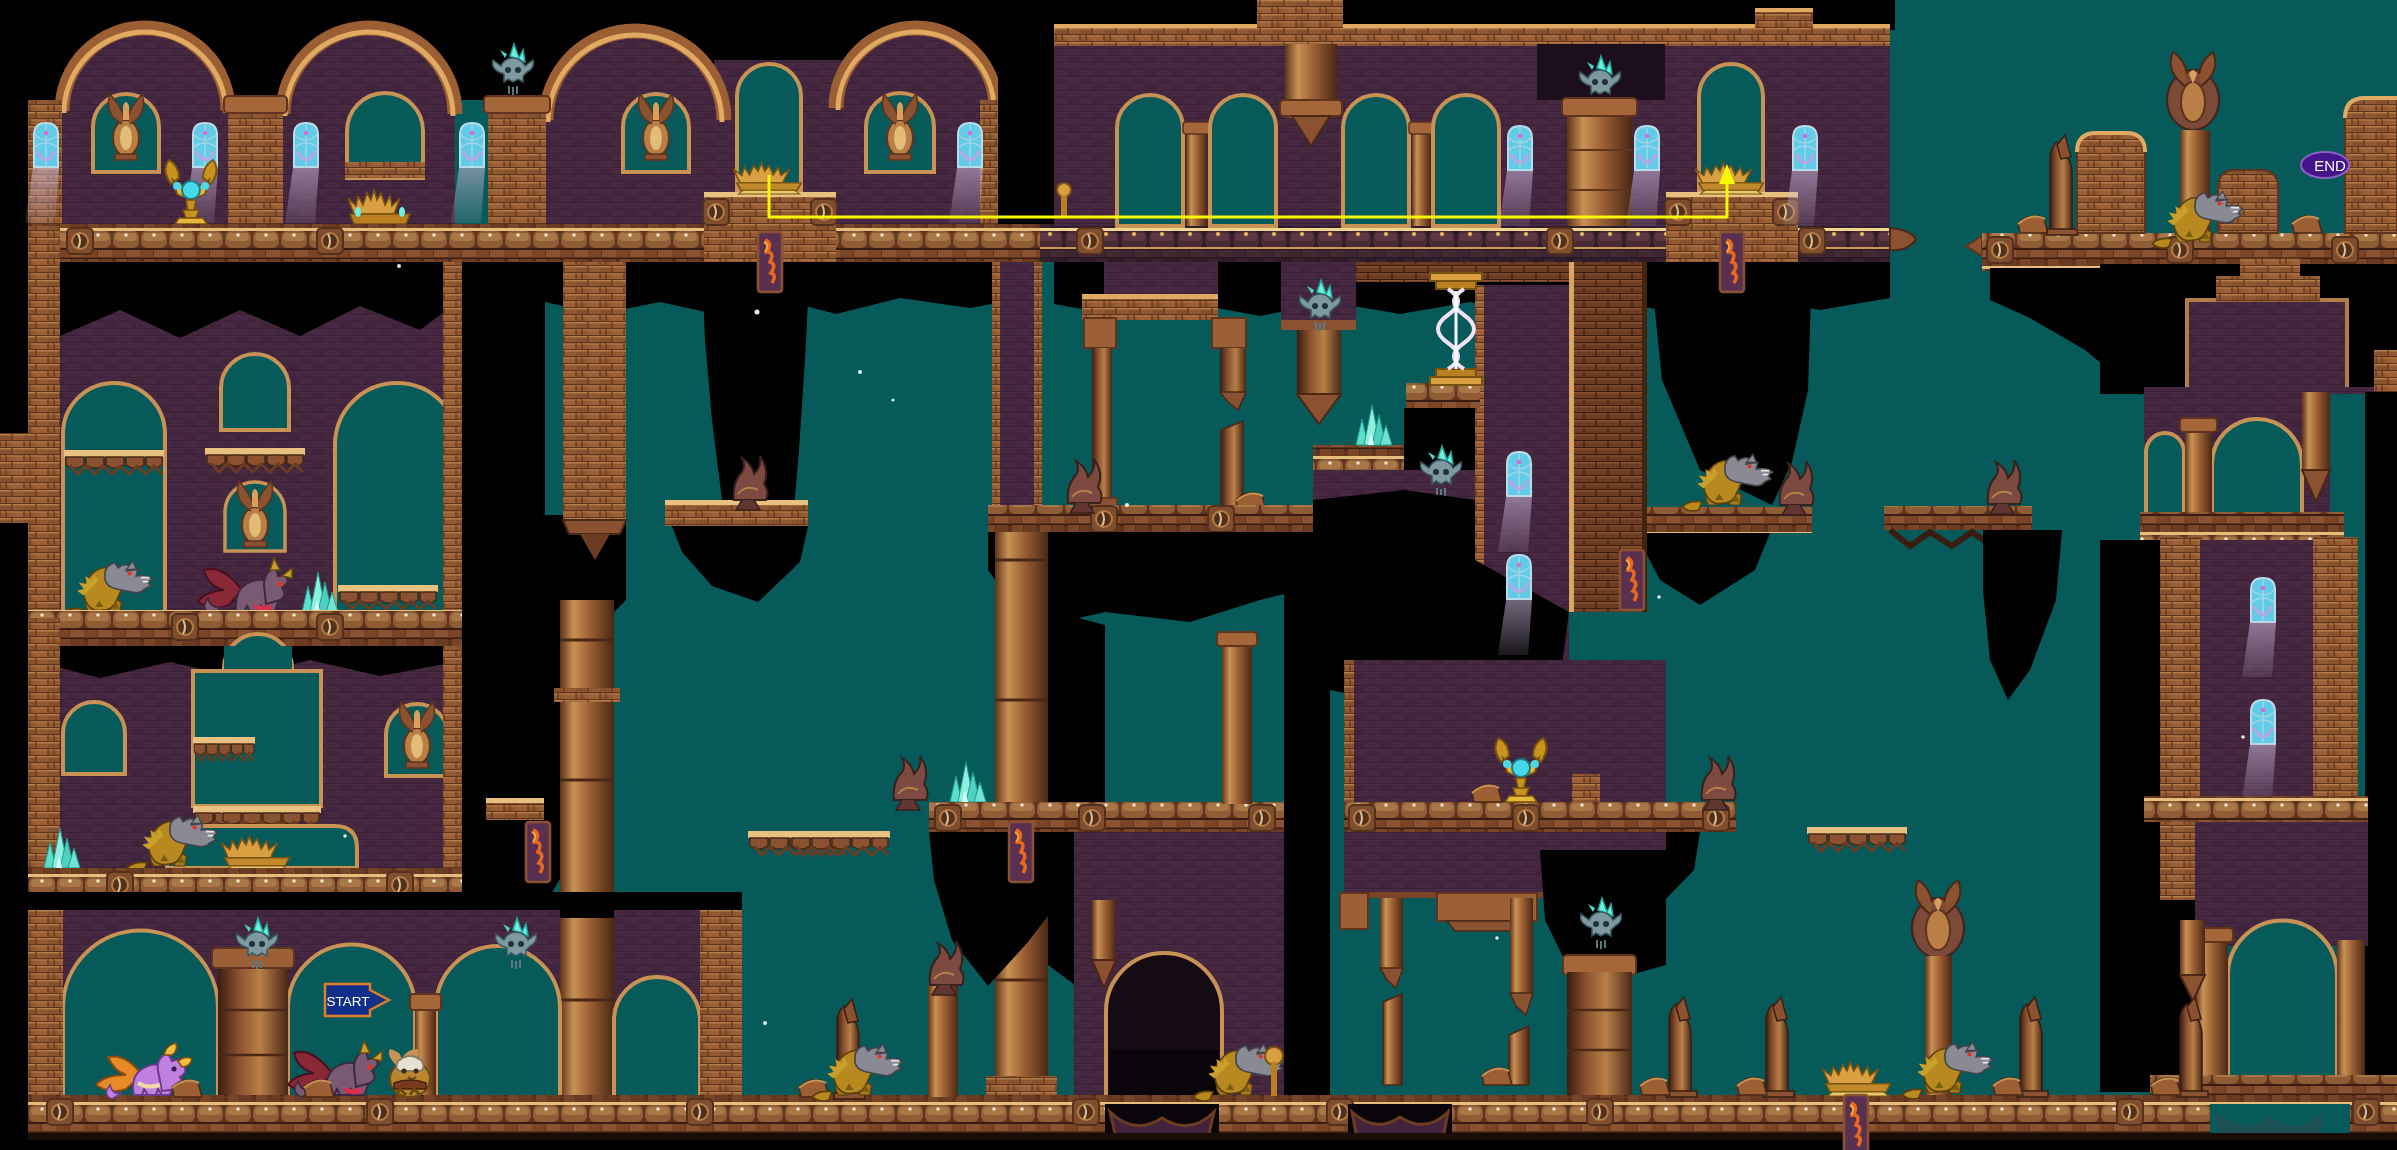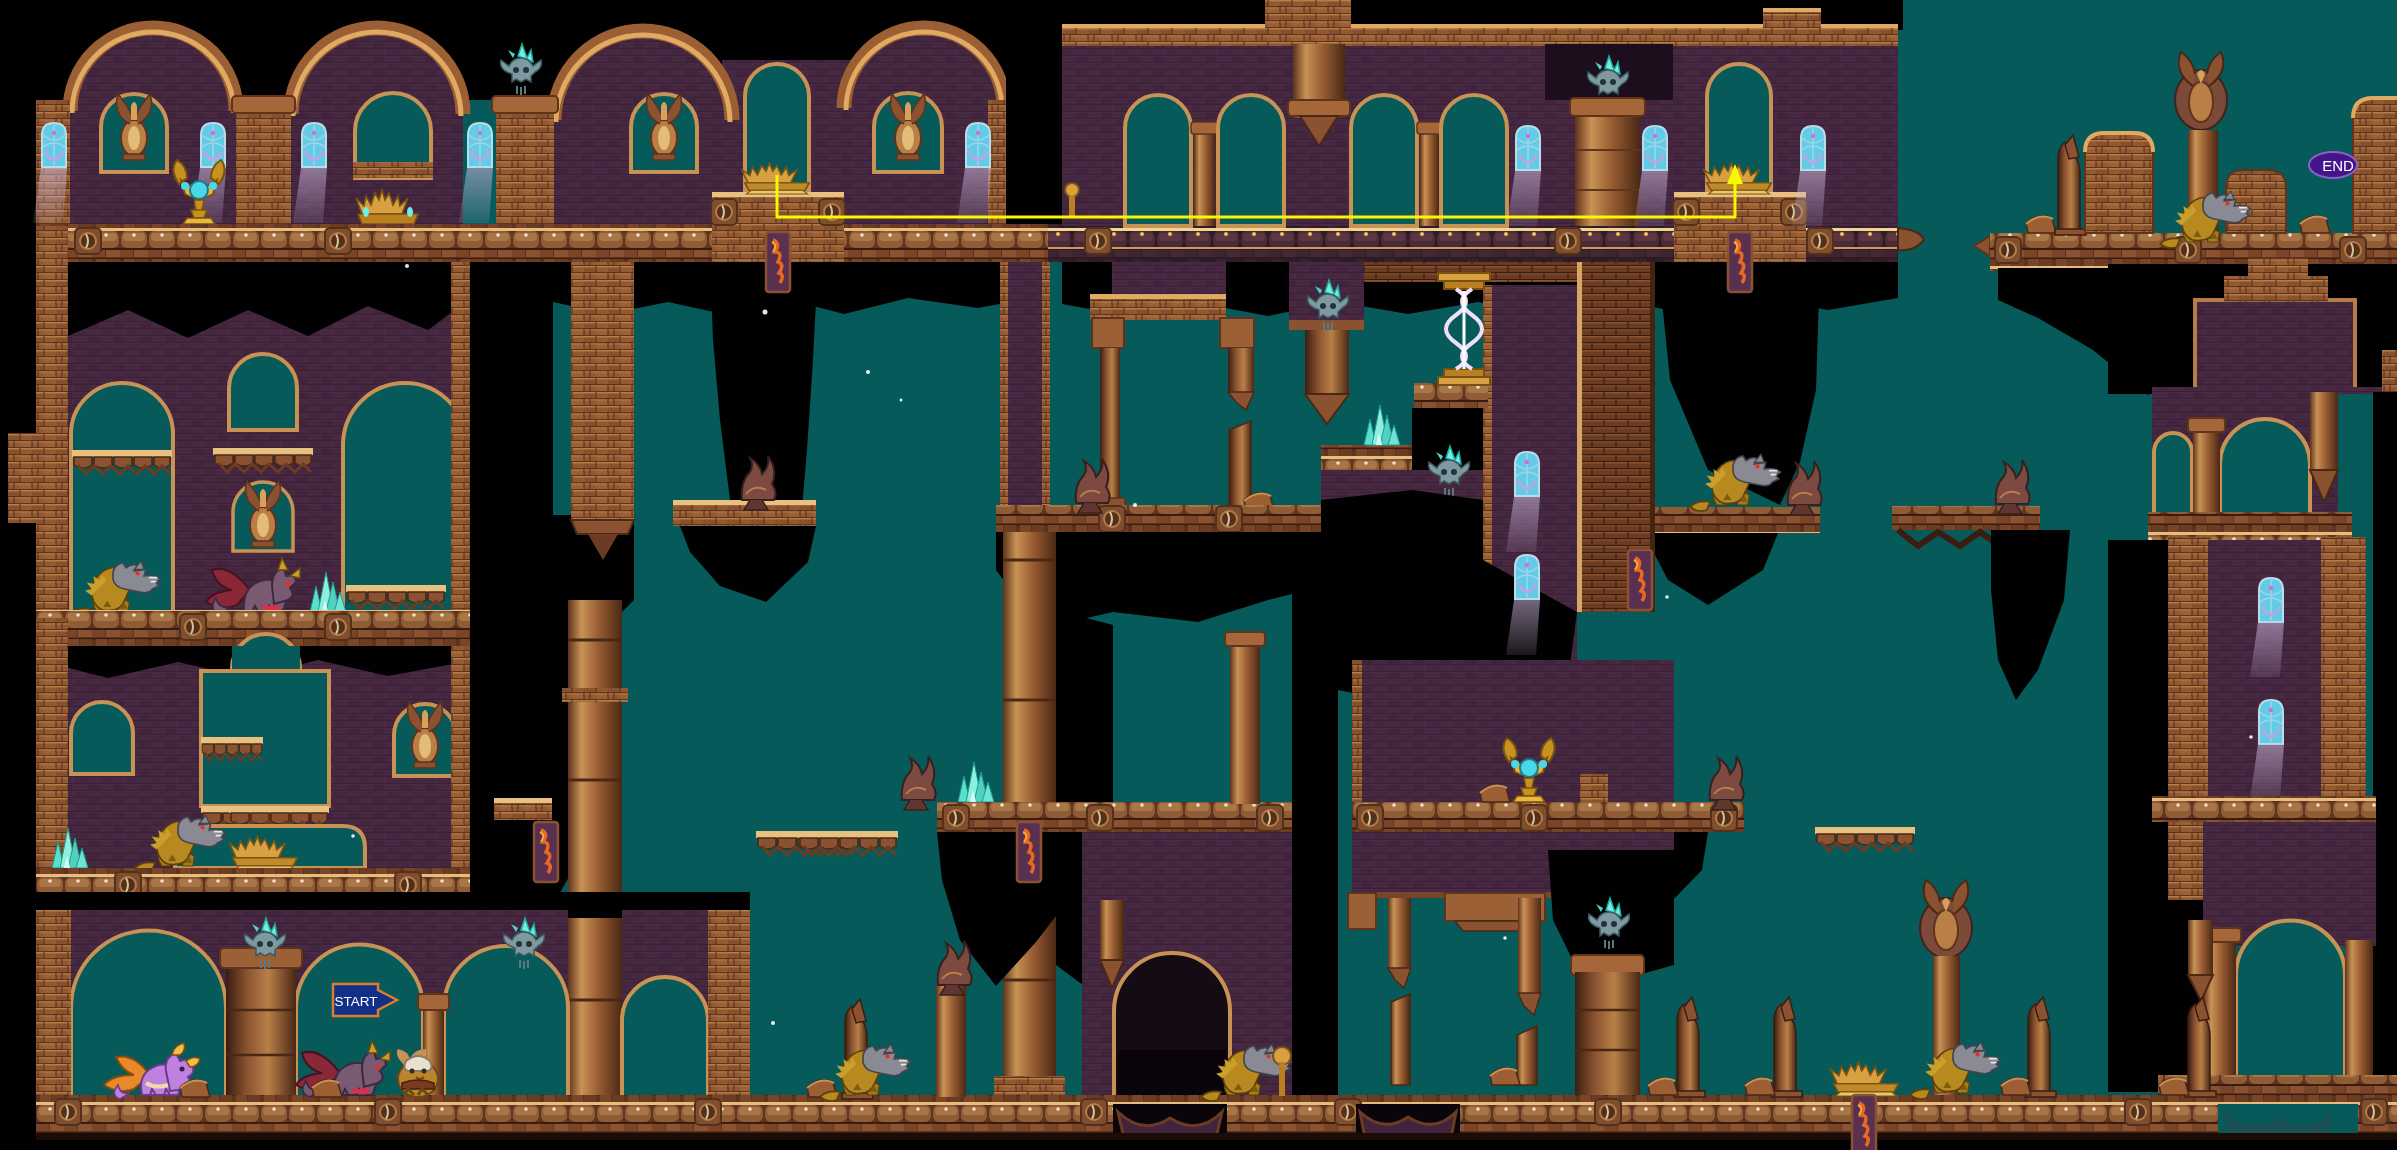--- a/index.html
+++ b/index.html
@@ -1,16 +1,16 @@
 <!DOCTYPE html>
 <html><head>
 <meta charset="utf-8">
 <style>
 html,body{margin:0;padding:0;background:#000;}
-#map{position:absolute;top:0;left:8px;width:1926px;height:1150px;}
+#map{position:absolute;top:0;left:0;width:1926px;height:1150px;}
 svg{display:block}
 </style>
 </head>
 <body>
 <div id="map">
 <svg width="2397" height="1150" viewBox="0 0 2397 1150">
 <defs>
 <pattern id="pb" width="26" height="14" patternUnits="userSpaceOnUse">
  <rect width="26" height="14" fill="#462840"></rect>
  <rect x="0" y="0" width="13" height="7" fill="#41243b"></rect>

